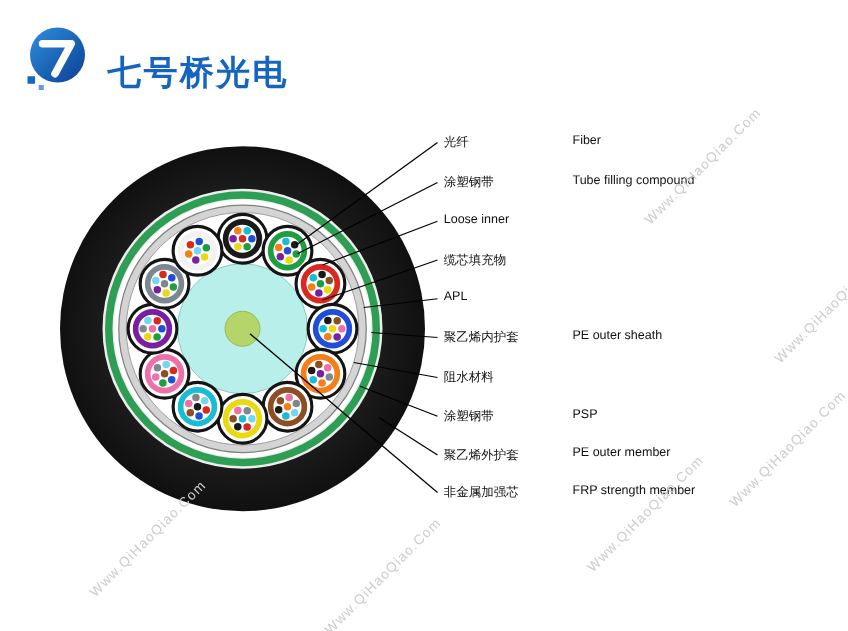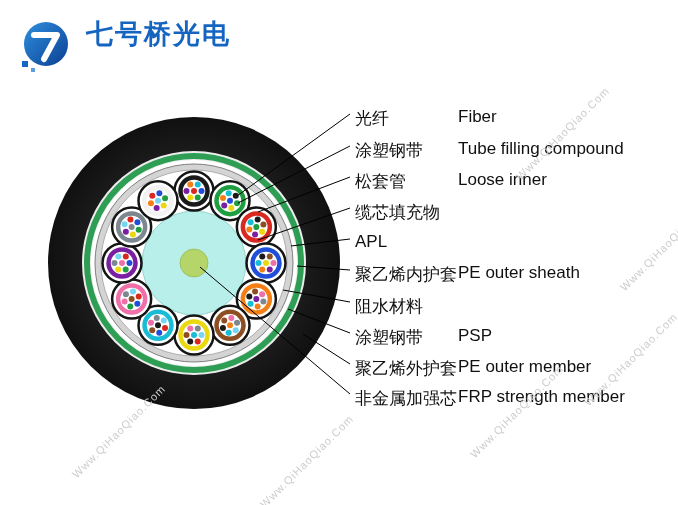--- a/index.html
+++ b/index.html
@@ -1,26 +1,26 @@
 <!DOCTYPE html>
 <html><head>
 <meta charset="utf-8">
 <style>
   * { margin:0; padding:0; box-sizing:border-box; }
   html,body { background:#ffffff; }
   body { font-family:"Liberation Sans", sans-serif; }
   .page { position:relative; width:678px; height:505px; background:#fff; overflow:hidden; }
 
-  .logo { position:absolute; left:14px; top:16px; display:flex; align-items:flex-start; gap:10px; }
+  .logo { position:absolute; left:14px; top:16px; display:flex; align-items:flex-end; gap:10px; }
   .brand { color:#1565c0; font-size:27px; font-weight:bold; letter-spacing:2px; }
 
   svg.diagram { position:absolute; left:0; top:0; }
 
   .legend { position:absolute; left:355px; top:0; width:320px; }
-  .legend .row { position:absolute; left:0; display:flex; white-space:nowrap; font-size:17px; color:#101010; }
+  .legend .row { position:absolute; left:0; display:flex; white-space:nowrap; font-size:10px; color:#101010; }
   .legend .zh { width:103px; }
 
   .wm { position:absolute; color:#cdcdcd; font-size:11px; letter-spacing:1px;
         transform:rotate(-45deg); transform-origin:left center; white-space:nowrap; }
 </style>
 </head>
 <body>
 
 <div class="page">
 
@@ -193,21 +193,20 @@
   <div class="legend">
     <div class="row" style="top:107px">
       <span class="zh">光纤</span>
       <span class="en">Fiber</span>
     </div>
     <div class="row" style="top:139px">
       <span class="zh">涂塑钢带</span>
       <span class="en">Tube filling compound</span>
     </div>
     <div class="row" style="top:170px">
-      <span class="zh">松套管</span>
       <span class="en">Loose inner</span>
     </div>
     <div class="row" style="top:201px">
       <span class="zh">缆芯填充物</span>
     </div>
     <div class="row" style="top:232px">
       <span class="en">APL</span>
     </div>
     <div class="row" style="top:263px">
       <span class="zh">聚乙烯内护套</span>

